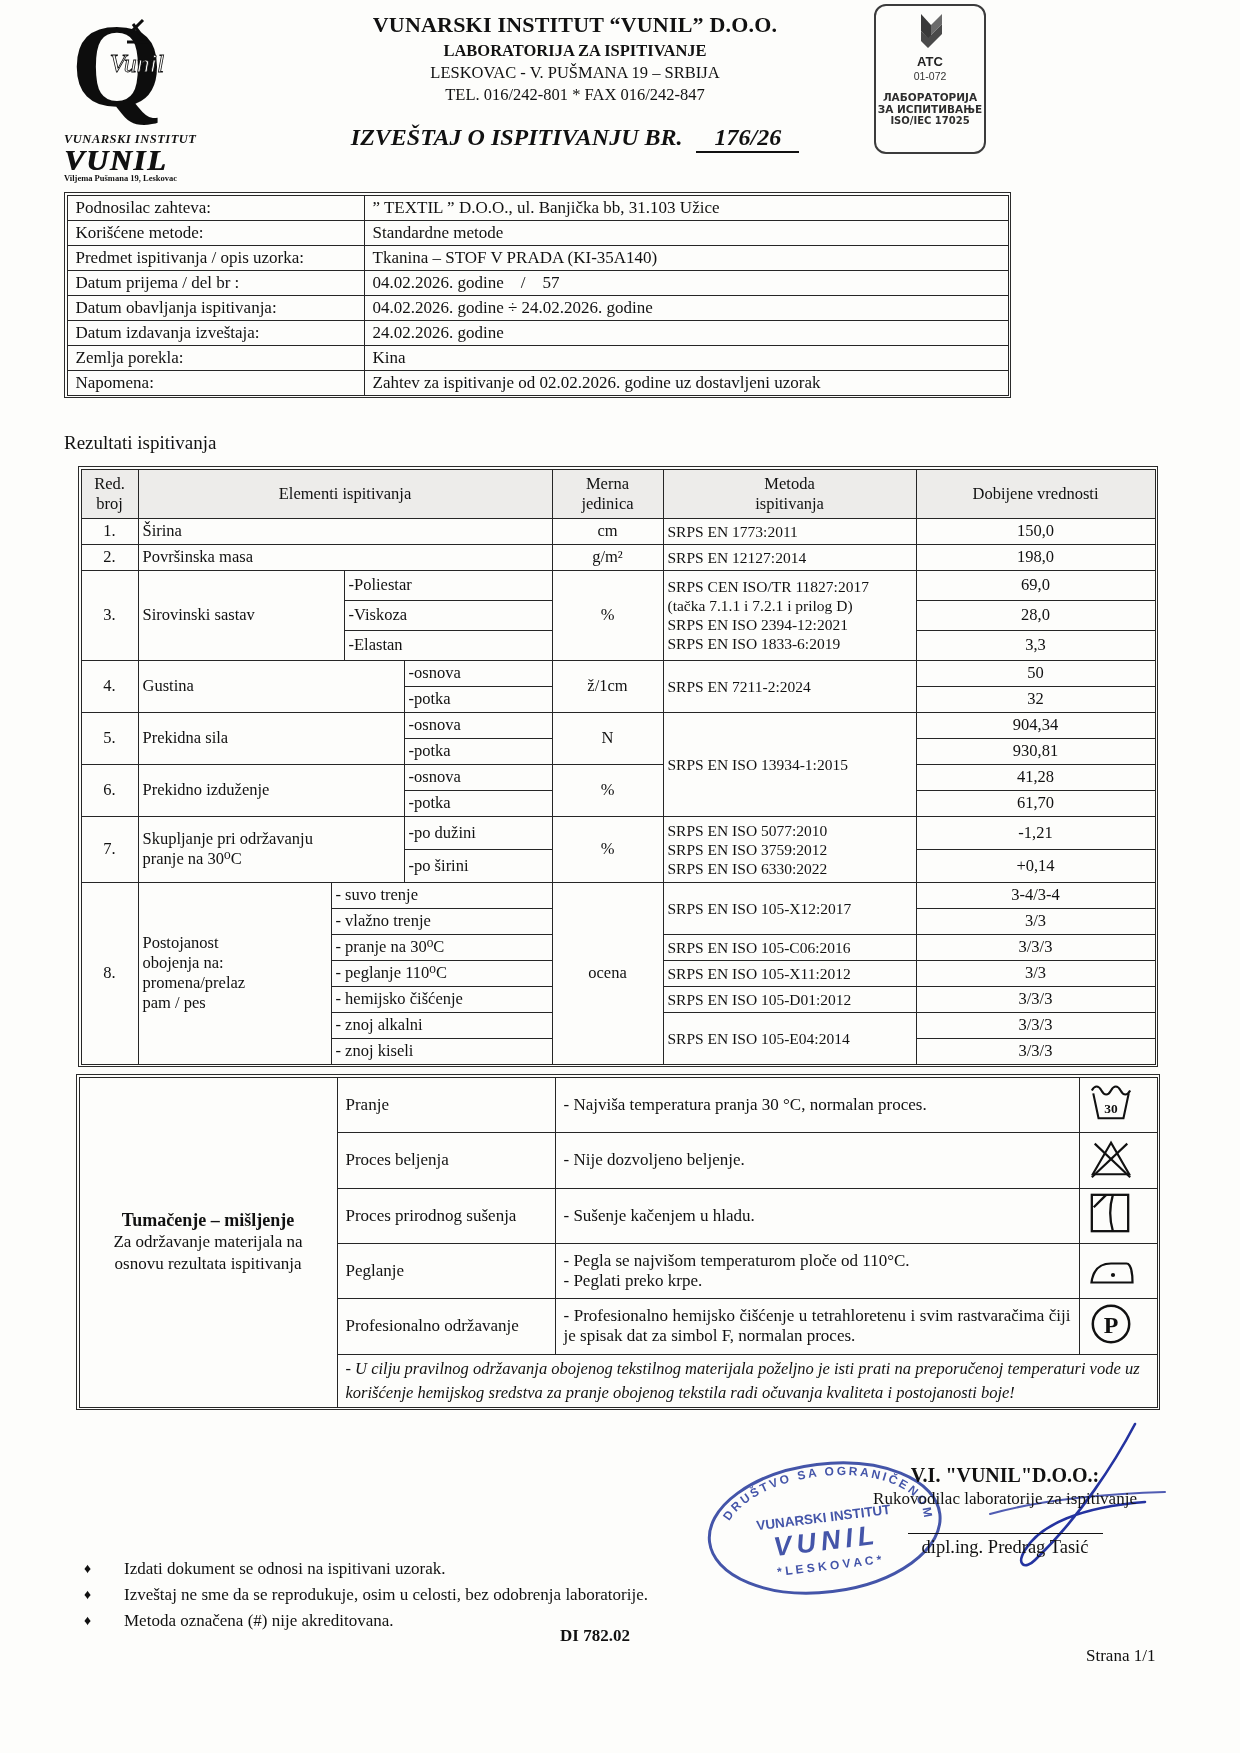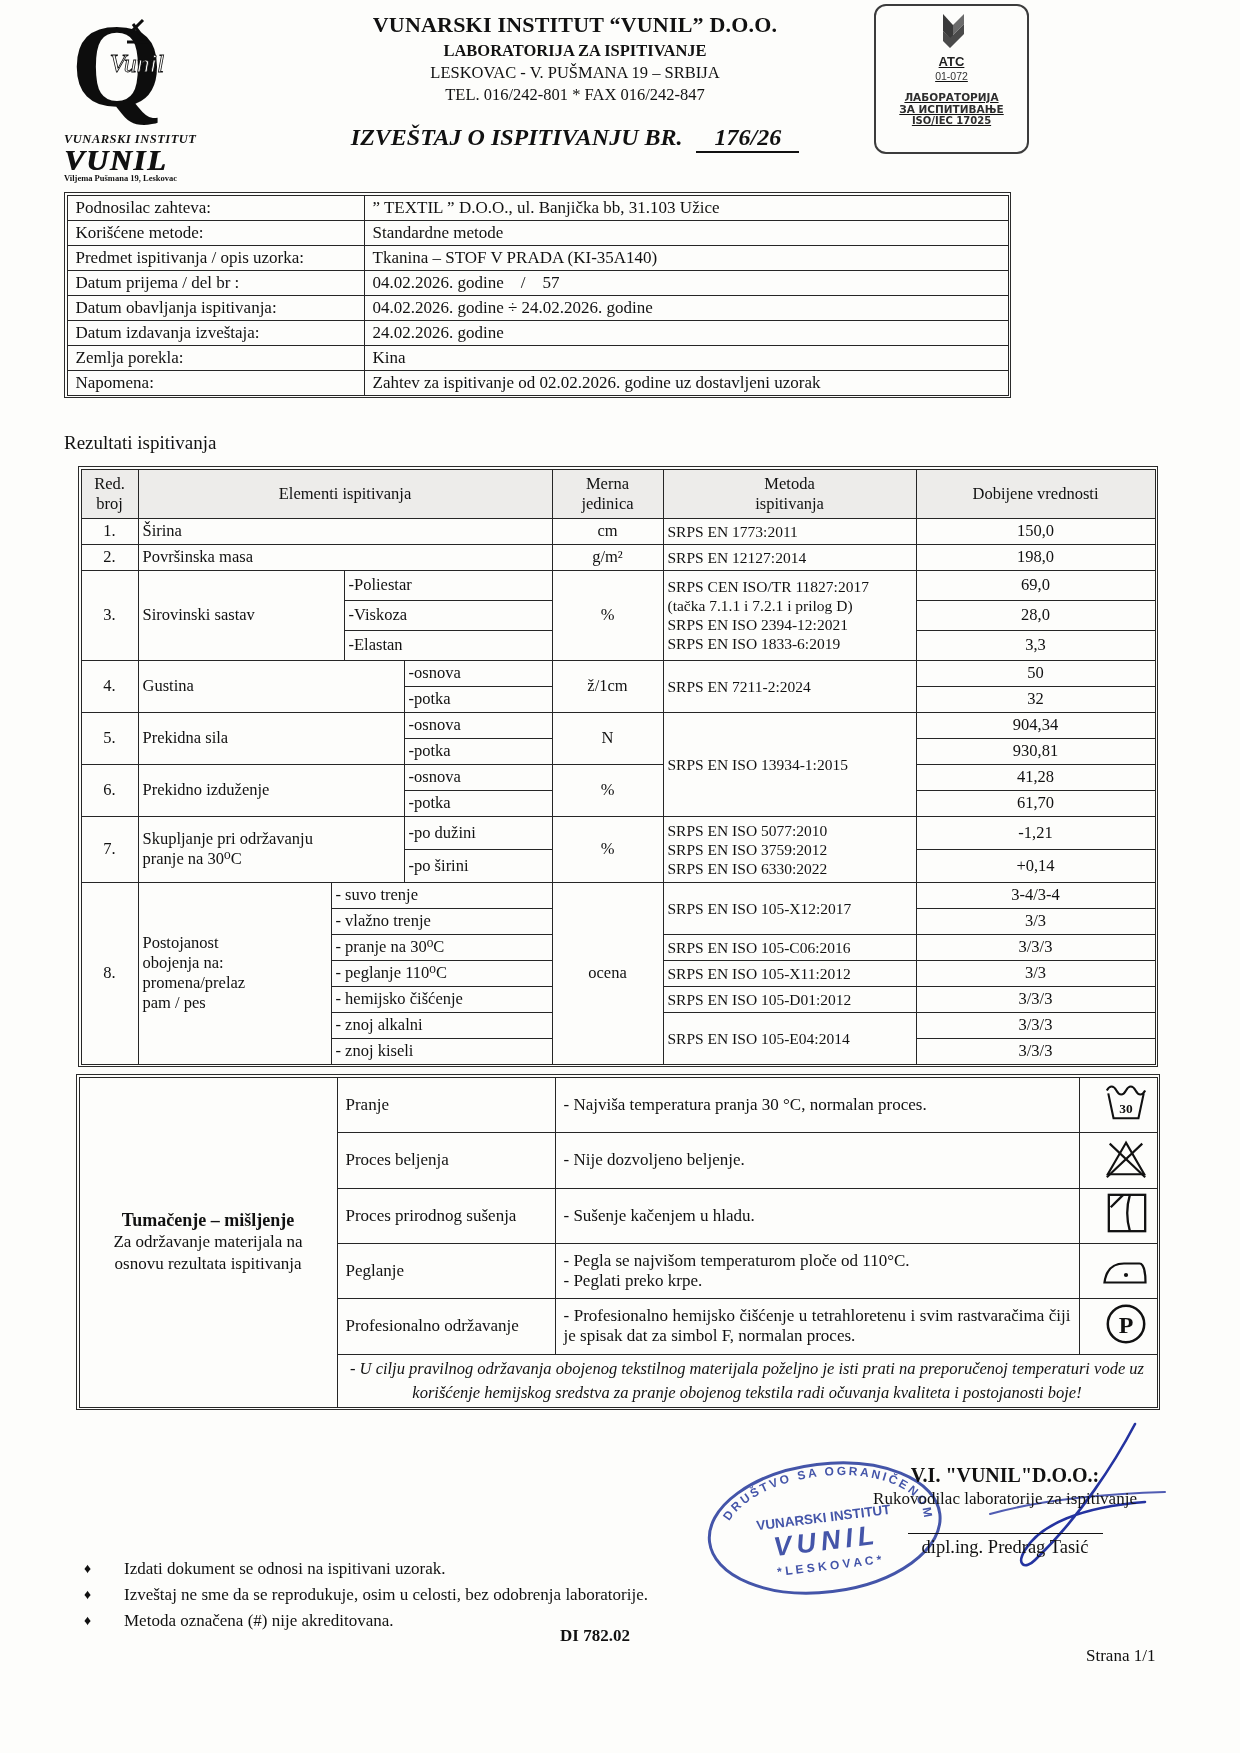--- a/index.html
+++ b/index.html
@@ -13,22 +13,22 @@
             line-height:26px;text-shadow:1px 0 #111;}
   .addr-small{font-size:8.5px;font-weight:bold;text-align:left;margin-left:2px;}
   .hdr-center{position:absolute;left:285px;top:12px;width:580px;text-align:center;}
   .org-name{font-size:22px;font-weight:bold;letter-spacing:.2px;}
   .lab-name{font-size:16.5px;font-weight:bold;margin-top:3px;}
   .addr-line{font-size:16.5px;margin-top:2px;}
   .tel-line{font-size:16.5px;margin-top:2px;}
   .report-line{position:absolute;left:255px;top:124px;width:640px;text-align:center;
                font-size:24px;font-weight:bold;font-style:italic;}
   .report-num{display:inline-block;border-bottom:2.5px solid #111;padding:0 18px;margin-left:8px;}
-  .atc{position:absolute;left:874px;top:4px;width:155px;height:150px;border:2px solid #3c3c3c;border-radius:12px;
-       text-align:center;padding-top:6px;box-sizing:border-box;text-decoration:underline;}
+  .atc{position:absolute;left:874px;top:4px;width:112px;height:150px;border:2px solid #3c3c3c;border-radius:12px;
+       text-align:center;padding-top:6px;box-sizing:border-box;}
   .atc-name{font-size:13px;font-weight:bold;font-family:"Liberation Sans","DejaVu Sans",sans-serif;color:#222;}
   .atc-code{font-size:10.5px;font-family:"Liberation Sans","DejaVu Sans",sans-serif;color:#333;margin-top:1px;}
   .atc-l1{font-size:10.5px;font-weight:bold;font-family:"DejaVu Sans","Liberation Sans",sans-serif;color:#2e2e2e;margin-top:9px;}
   .atc-l3{font-size:10px;font-weight:bold;font-family:"DejaVu Sans","Liberation Sans",sans-serif;color:#2e2e2e;}
   
   .dbl{display:inline-block;border:1.6px solid #2b2b2b;padding:1.5px;background:#fdfdfb;}
   table{border-collapse:collapse;table-layout:fixed;background:#fdfdfb;}
   td{border:1.5px solid #262626;overflow:hidden;}
   .info-wrap{margin-left:64px;}
   .info-tbl{width:941px;font-size:17px;}
@@ -49,22 +49,22 @@
   .row-h7{height:33px;}
   
   .care-wrap{margin-left:76px;margin-top:3px;}
   .care-tbl{width:1078px;font-size:17px;}
   .care-tbl td{padding:2px 8px;}
   .care-left{text-align:center;line-height:22px;}
   .care-title{font-weight:bold;font-size:18px;}
   .care-label{height:50px;}
   .care-desc{padding-left:14px;}
   .just{text-align:justify;}
-  .care-ico{text-align:right;padding:2px;}
-  .note-cell{font-style:italic;font-size:16.5px;line-height:24px;padding:4px 10px 6px 12px;text-align:center;}
+  .care-ico{text-align:left;padding:2px;}
+  .note-cell{font-style:italic;font-size:16.5px;line-height:24px;padding:4px 10px 6px 12px;}
   
   .footer{position:relative;height:400px;}
   .sig{position:absolute;left:845px;top:50px;width:320px;text-align:center;}
   .sig-company{font-size:20px;font-weight:bold;}
   .sig-role{font-size:17px;margin-top:2px;}
   .sig-line{width:195px;border-bottom:1.8px solid #111;height:24px;margin:0 auto;}
   .sig-name{font-size:18.5px;margin-top:3px;}
   .stamp{position:absolute;left:700px;top:42px;transform:rotate(-7deg);opacity:.88;}
   .signature-svg{position:absolute;left:930px;top:8px;}
   .bullets{position:absolute;left:84px;top:142px;width:620px;font-size:17px;line-height:26px;}

